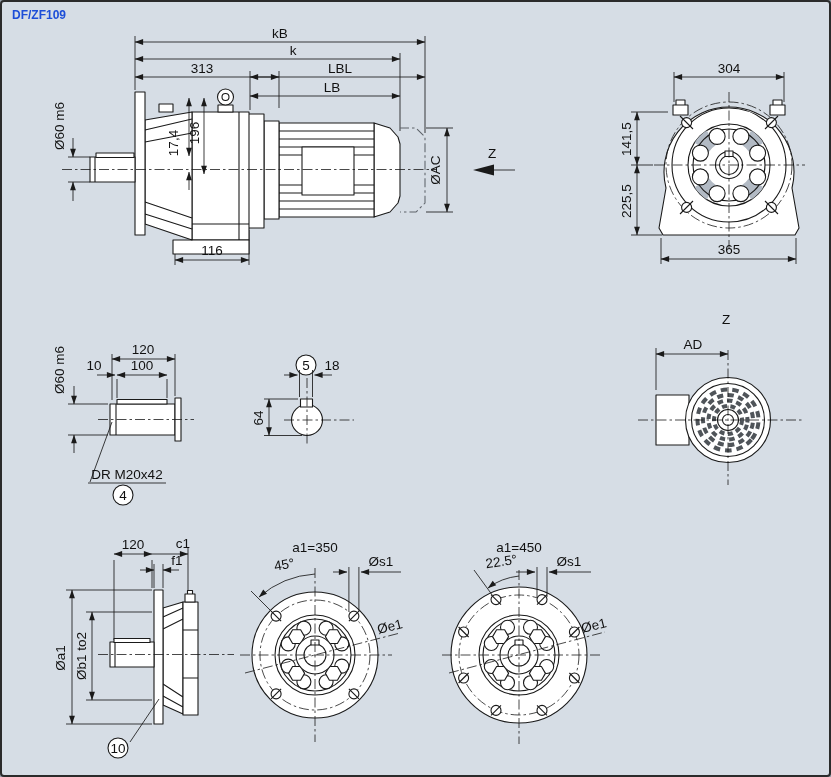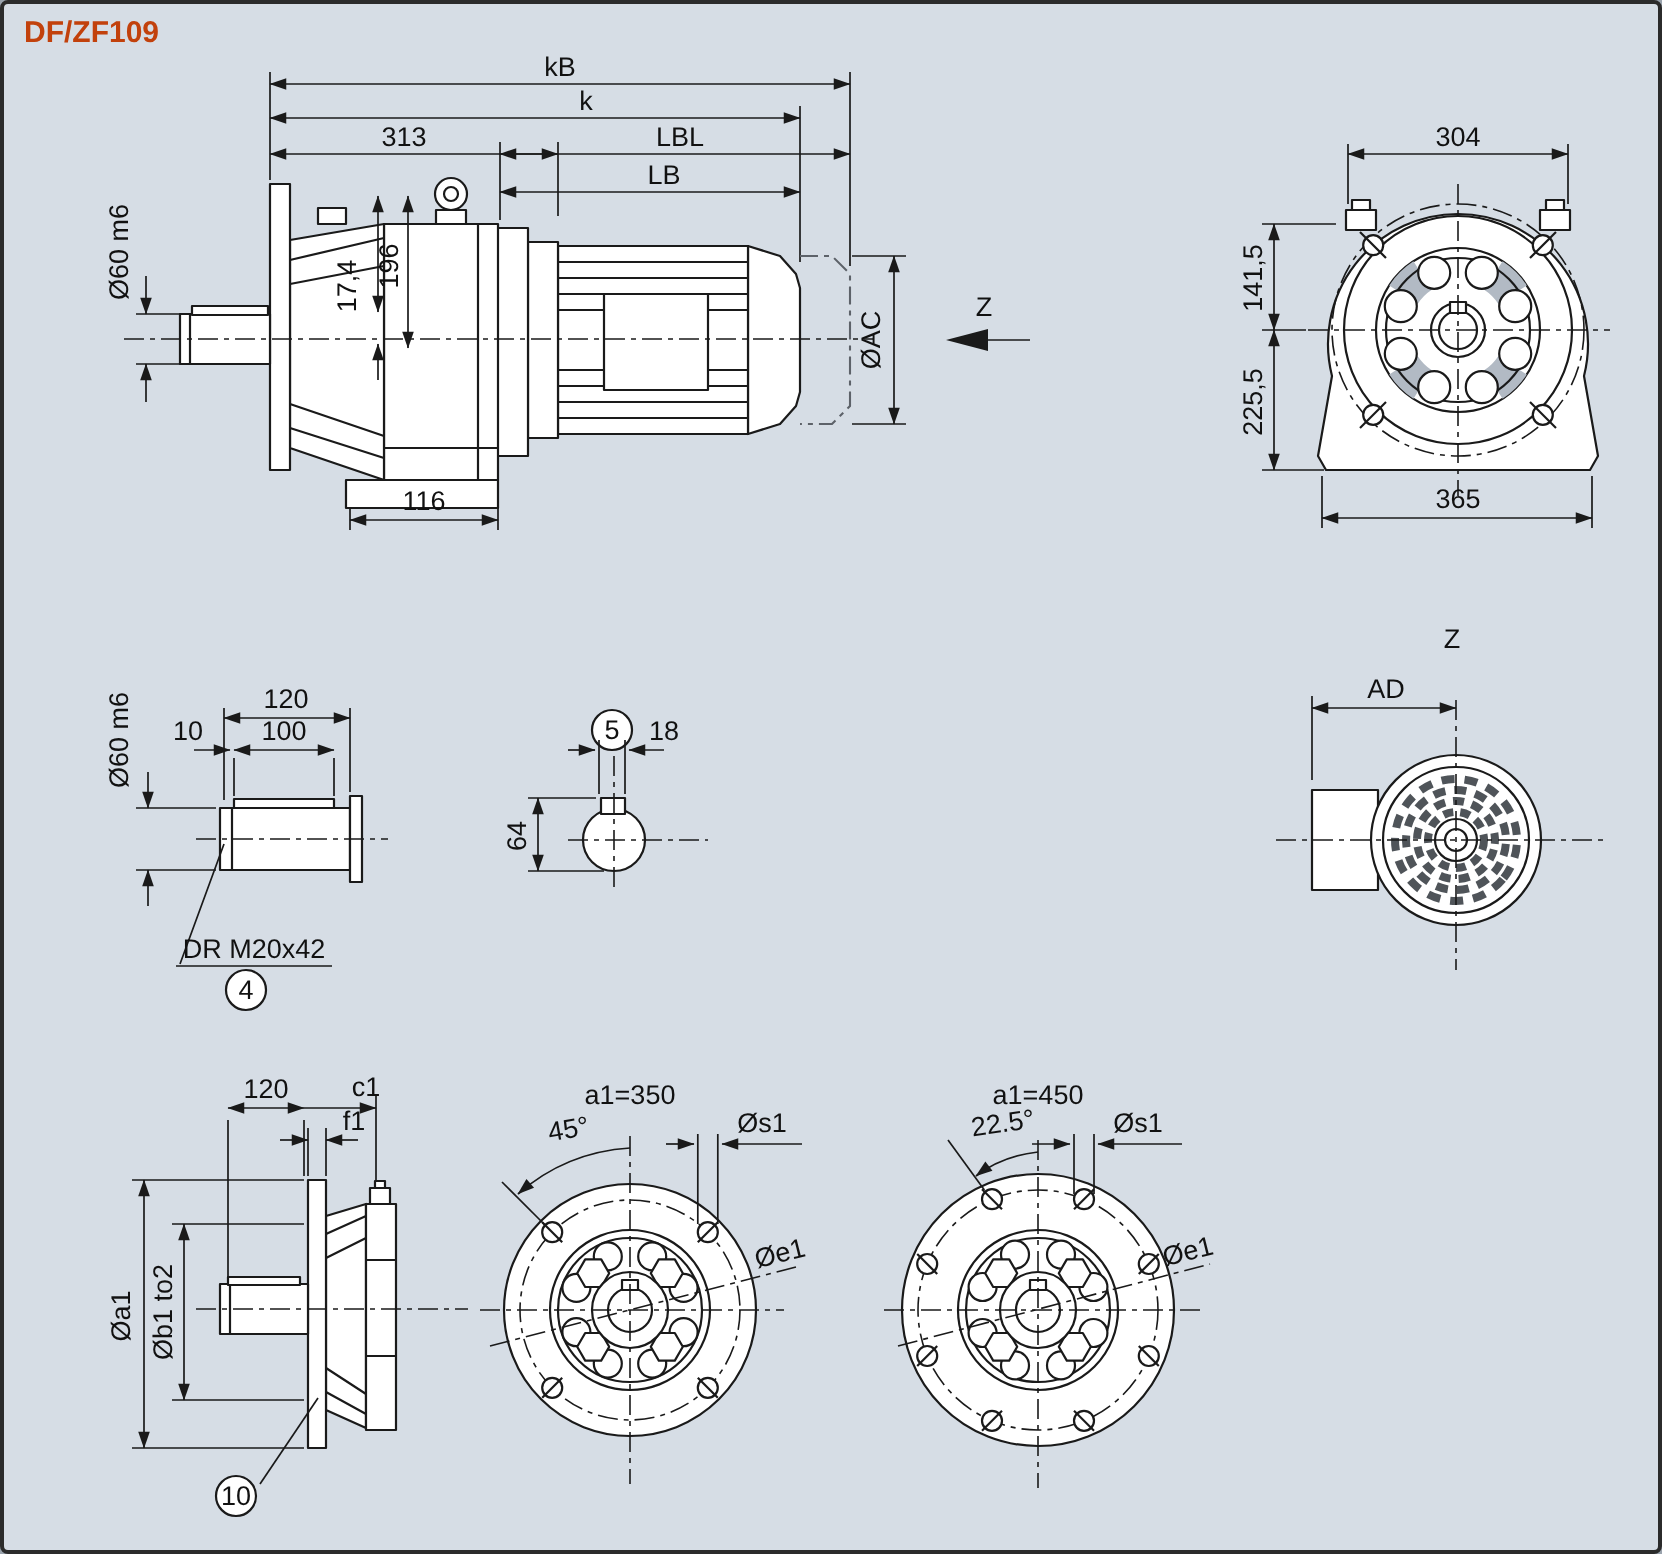--- a/index.html
+++ b/index.html
@@ -2,21 +2,21 @@
 <html style="--bg: #d6dde5; --line: #1a1a1a; --phantom: #5d6269; --grayfill: #b2bac4; --white: #ffffff;"><head>
 <meta charset="utf-8">
 <style>
   :root{
     --bg:#d6dde5; --line:#1a1a1a; --phantom:#5d6269; --grayfill:#b2bac4; --white:#ffffff; --frame:#2b2b2b;
   }
   html,body{margin:0;padding:0;background:#9aa3ad;}
   .page{position:relative;width:831px;height:777px;background:var(--bg);
         border:2px solid var(--frame);border-radius:4px;box-sizing:border-box;overflow:hidden;
         font-family:"Liberation Sans", sans-serif;}
-  .title{position:absolute;left:10px;top:6px;font-size:15px;font-weight:bold;color:#c2410c;}
+  .title{position:absolute;left:10px;top:6px;font-size:12px;font-weight:bold;color:#1d4ed8;}
   svg{position:absolute;left:0;top:0;}
   .o  {stroke:var(--line);stroke-width:1.1;fill:none;stroke-linejoin:round;}
   .ow {stroke:var(--line);stroke-width:1.1;fill:var(--white);stroke-linejoin:round;}
   .d  {stroke:var(--line);stroke-width:.85;fill:none;}
   .c  {stroke:var(--line);stroke-width:.8;fill:none;stroke-dasharray:10 3 2.5 3;}
   .p  {stroke:var(--phantom);stroke-width:1.05;fill:none;stroke-dasharray:9 3 2.5 3;}
   .f  {fill:var(--line);stroke:none;}
   .g  {fill:var(--grayfill);stroke:none;}
   .gr {stroke:#3c4147;fill:none;opacity:.9;}
   text.t{font-family:"Liberation Sans",sans-serif;font-size:13.5px;fill:#111;}

